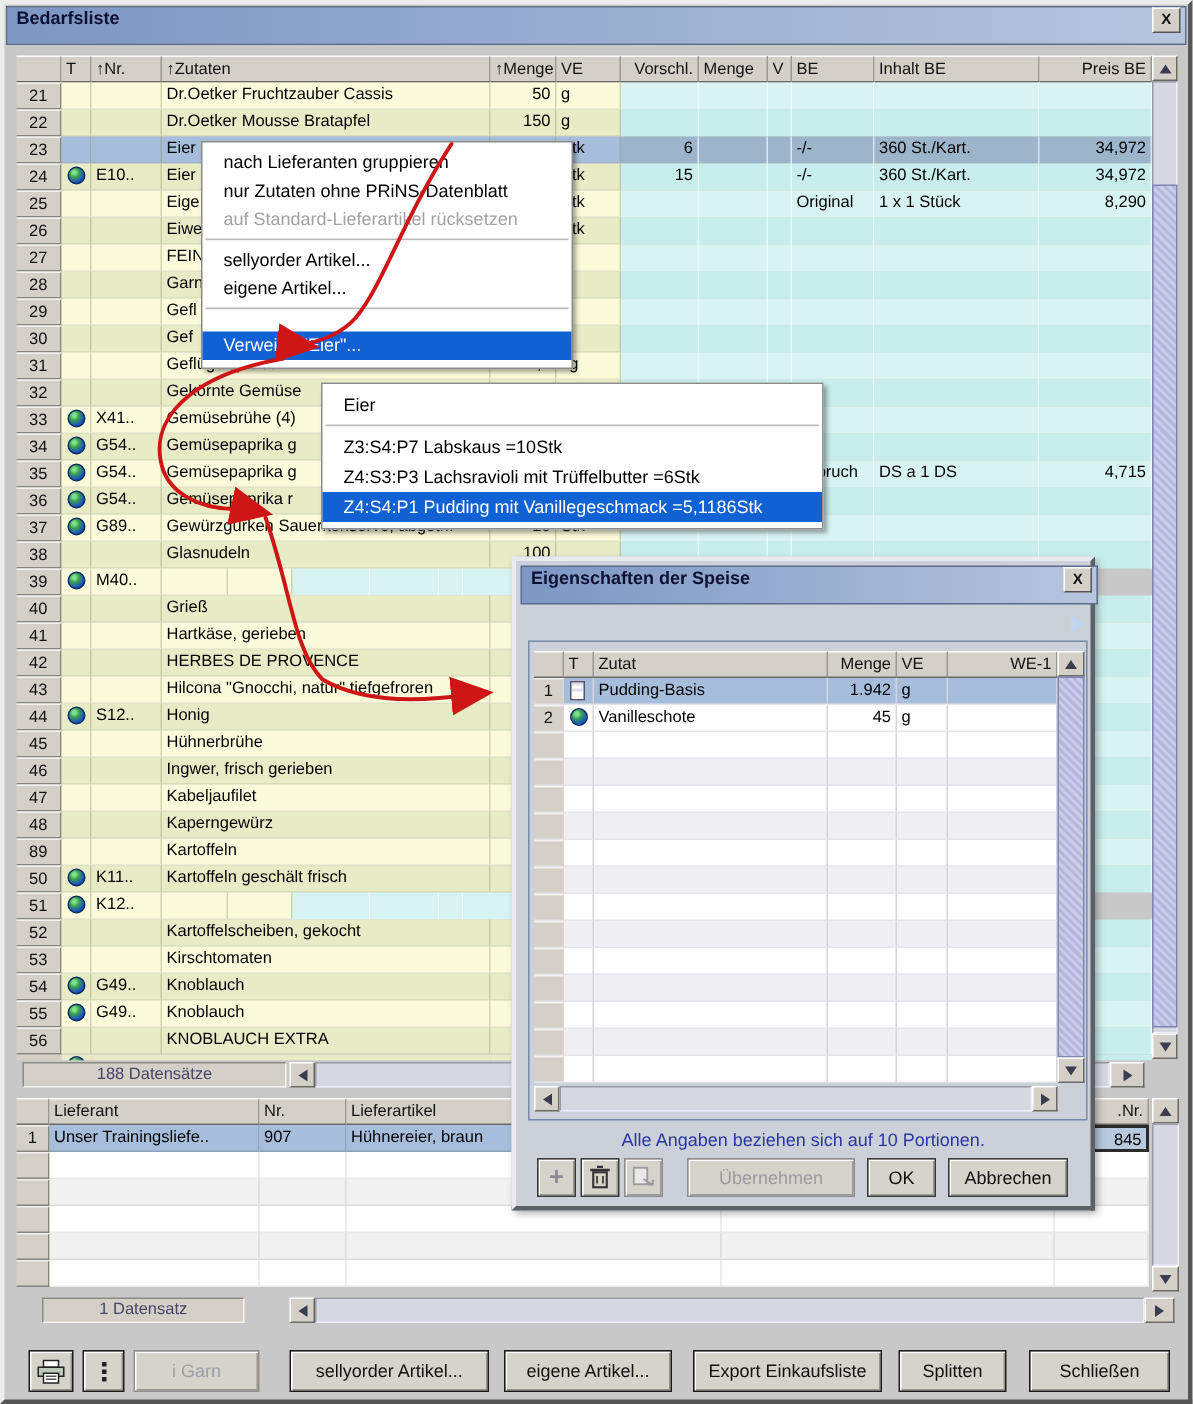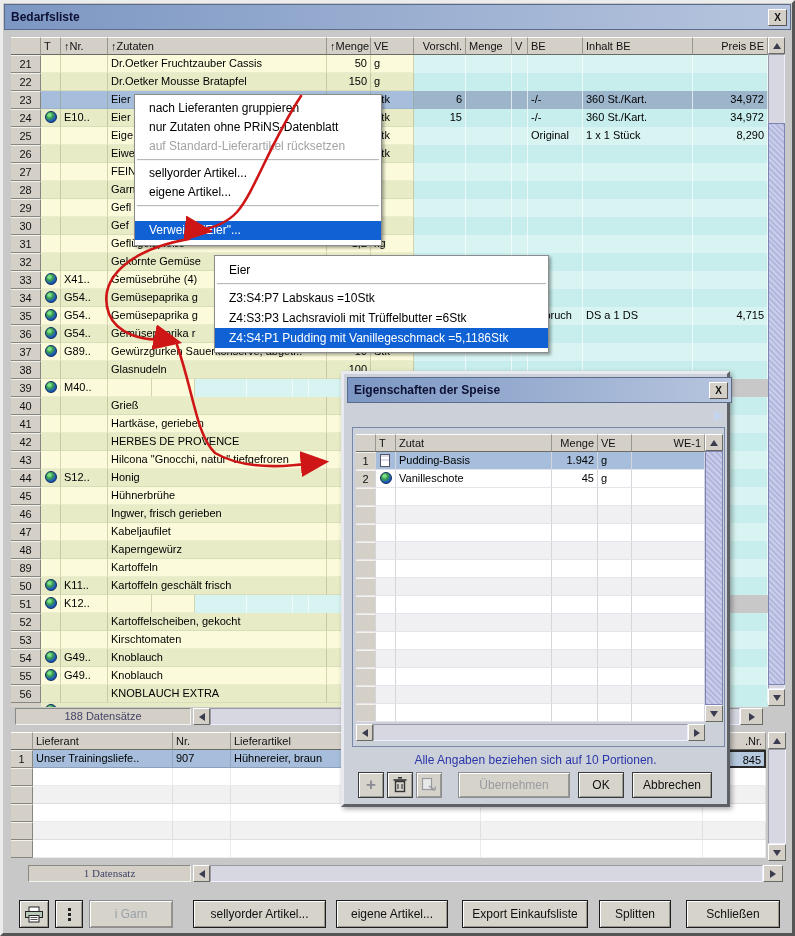--- a/index.html
+++ b/index.html
@@ -1,21 +1,21 @@
 <!DOCTYPE html>
 <html><head>
 <meta charset="utf-8">
 <style>
   html,body{margin:0;padding:0;}
   body{width:795px;height:936px;position:relative;overflow:hidden;
        font-family:"Liberation Sans",sans-serif;background:#c8c8c8;}
   #win{position:absolute;inset:0;background:#c8c8c8;
        border:3px solid;border-color:#ececec #565656 #565656 #ececec;box-sizing:border-box;}
   .titlebar{position:absolute;height:24px;background:linear-gradient(90deg,#7c97c3,#b7c5de);
-       border:1px solid #5a6b8c;display:flex;align-items:center;}
+       border:1px solid #5a6b8c;display:flex;}
   .titlebar .ttext{font-size:12px;font-weight:bold;color:#0d1033;padding-left:6px;flex:1;
        white-space:nowrap;overflow:hidden;}
   .xbtn{width:17px;height:15px;margin-right:3px;background:#d4d0c8;border:1px solid;
        border-color:#fff #555 #555 #fff;font-size:10px;font-weight:bold;color:#111;
        display:flex;align-items:center;justify-content:center;cursor:default;}
   
   .hcell,.cell{box-sizing:border-box;overflow:hidden;white-space:nowrap;
        font-size:11px;line-height:17px;height:18px;padding:0 3px;}
   .hcell{background:#d4d0c8;border-right:1px solid #98988e;border-bottom:1px solid #6a6a64;
        border-top:1px solid #fdfdfb;color:#111;}
@@ -693,21 +693,21 @@
       </div>
     </div>
   <div class="sbtn" style="left:765px;top:729px;width:18px;height:17px;">
       <div class="tri up"></div>
     </div>
   <div class="track" style="left:765px;top:746px;width:18px;height:95px;"></div>
   <div class="sbtn" style="left:765px;top:841px;width:18px;height:17px;">
       <div class="tri down"></div>
     </div>
 
-  <div class="statusbox" style="left:25px;top:862px;width:163px;font-family:Liberation Serif, serif;">1 Datensatz</div>
+  <div class="statusbox" style="left:25px;top:862px;width:135px;">1 Datensatz</div>
   <div class="sbtn" style="left:190px;top:862px;width:17px;height:17px;">
       <div class="tri left"></div>
     </div>
   <div class="track" style="left:207px;top:862px;width:553px;height:17px;"></div>
   <div class="sbtn" style="left:760px;top:862px;width:20px;height:17px;">
       <div class="tri right"></div>
     </div>
 
   <div id="footer">
       <div class="fbtn" style="left: 16px; width: 30px;">

